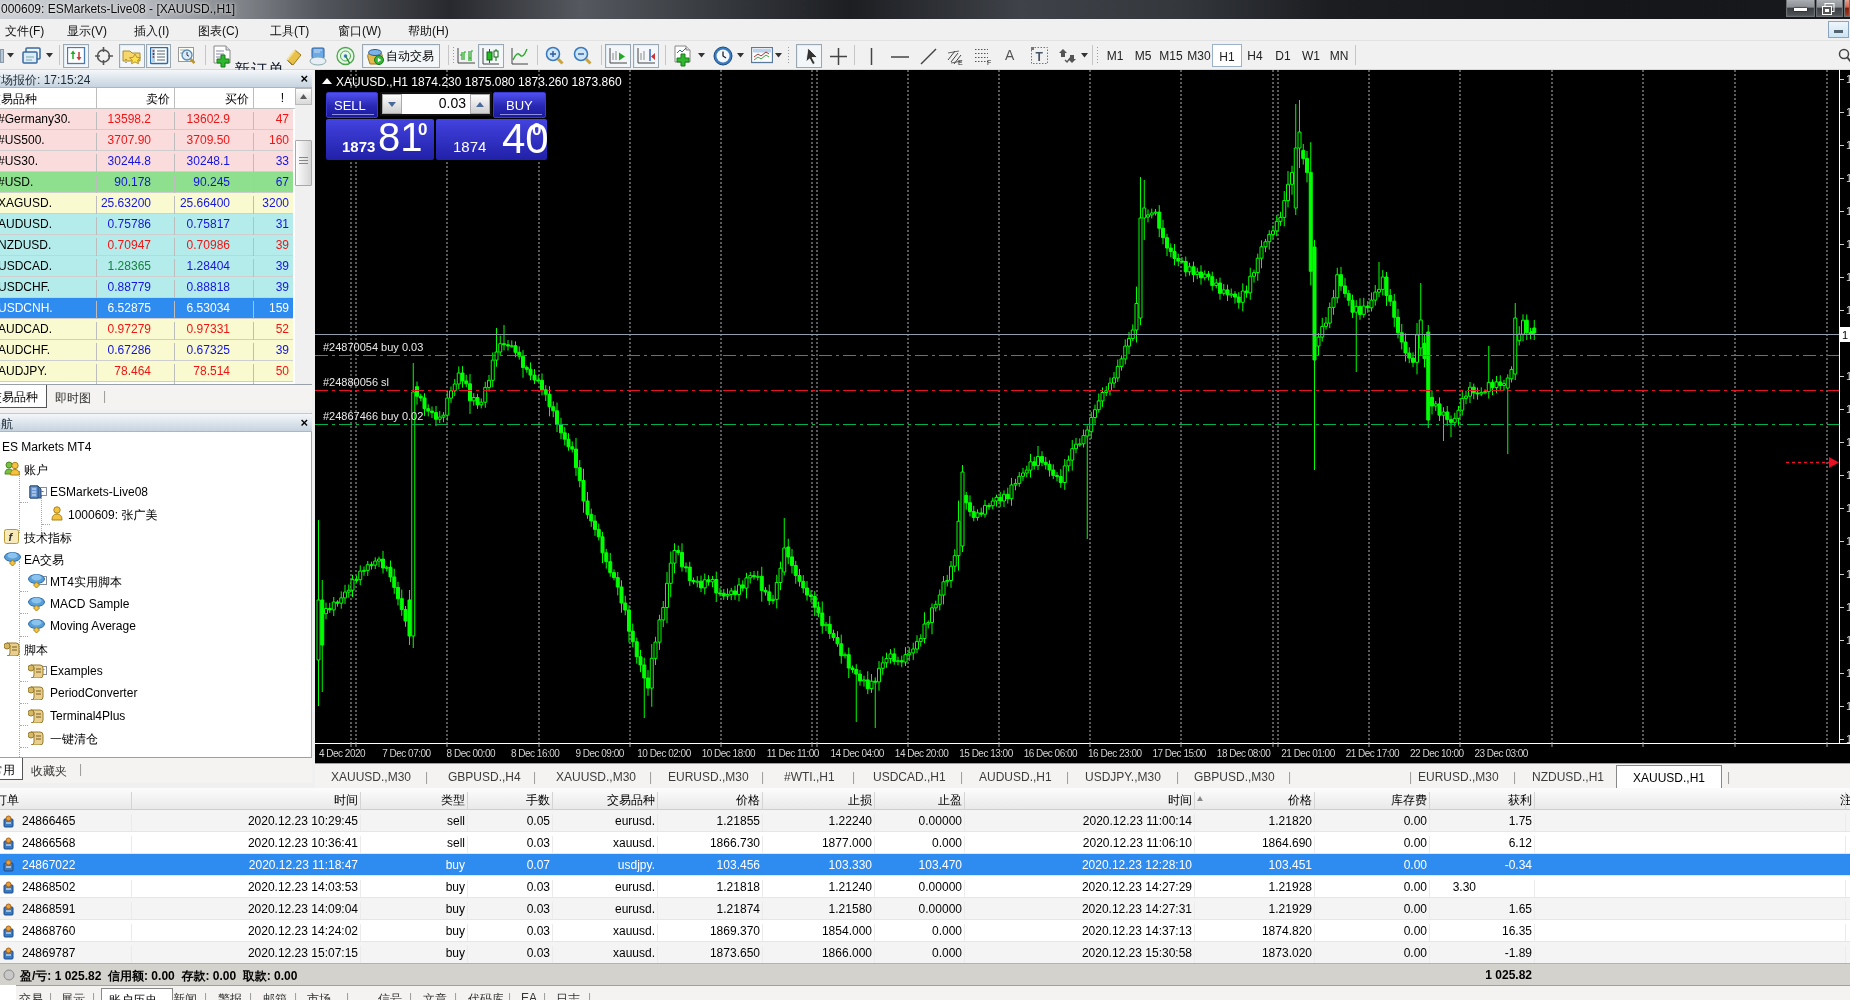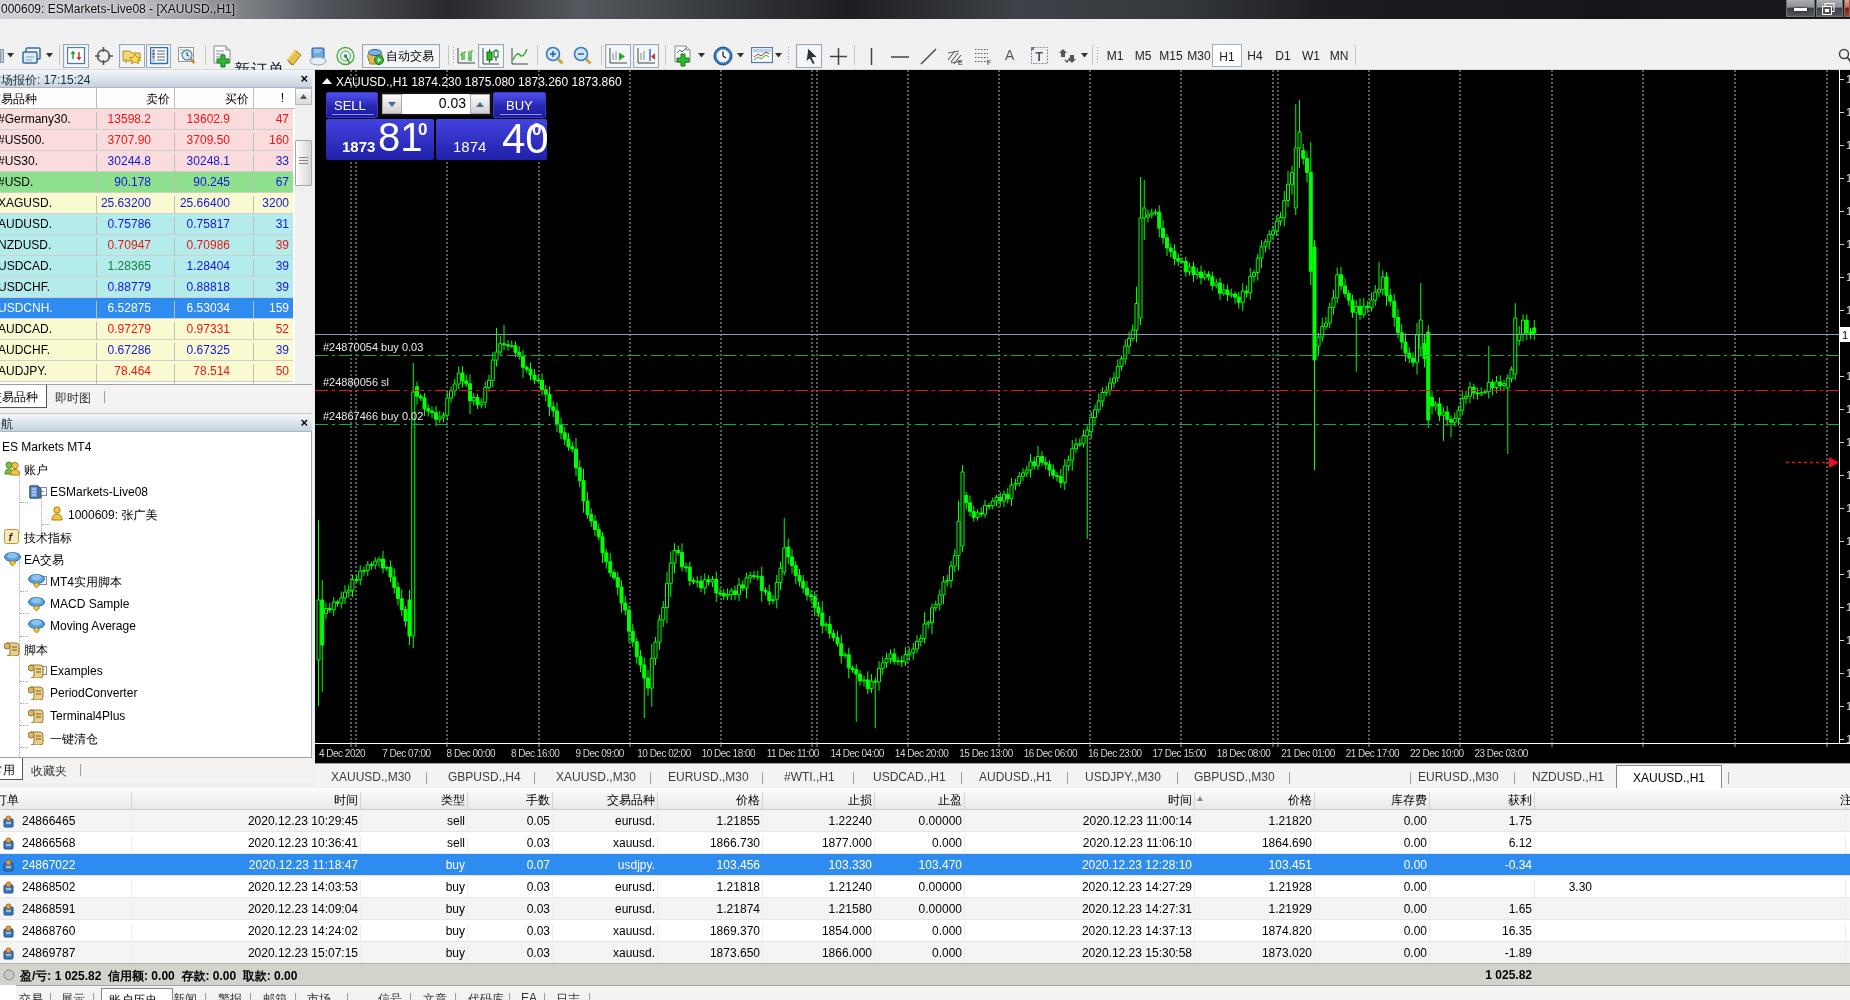--- a/index.html
+++ b/index.html
@@ -64,20 +64,30 @@
   <div class="winbtn" style="left:1816px;width:27px"></div>
   <div class="winbtn" style="left:1844px;width:6px;background:linear-gradient(#e89f8e 0%,#d4654a 45%,#7e1a06 50%,#a03c22 100%)"></div>
   <div style="position:absolute;left:1794px;top:8px;width:13px;height:3px;background:#fff;box-shadow:0 0 2px #000"></div>
   <svg style="position:absolute;left:1822px;top:3px" width="14" height="12">
         <rect x="3" y="0.5" width="9" height="8" fill="none" stroke="#fff"></rect>
         <rect x="0.5" y="3.5" width="9" height="8" fill="#555" stroke="#fff"></rect>
         <rect x="3" y="6" width="4" height="3" fill="#fff"></rect>
       </svg>
 </div>
 
+<div id="menubar" class="abs">
+  <span style="left:5px">文件(F)</span>
+      <span style="left:67px">显示(V)</span>
+      <span style="left:134px">插入(I)</span>
+      <span style="left:198px">图表(C)</span>
+      <span style="left:270px">工具(T)</span>
+      <span style="left:338px">窗口(W)</span>
+      <span style="left:408px">帮助(H)</span>
+  <div id="mdimin"></div>
+</div>
 
 <div id="toolbar" class="abs">
 <div class="abs" style="left:0;top:8px;width:4px;height:14px;background:#b8c8d8;border:1px solid #89a"></div>
 <svg class="abs" style="left:7px;top:12px" width="8" height="6">
         <path d="M0 0h7l-3.5 4.5z" fill="#333"></path>
       </svg>
 <svg class="abs" style="left:22px;top:6px" width="19" height="18">
         <rect x="4" y="1" width="14" height="11" rx="1" fill="#eef4fa" stroke="#3a6aa0" stroke-width="1.5"></rect>
         <rect x="1" y="5" width="14" height="11" rx="1" fill="#dcecf8" stroke="#3a6aa0" stroke-width="1.5"></rect>
         <path d="M4 10h8m-8 3h6" stroke="#7aa"></path>
@@ -793,21 +803,21 @@
 <div class="r" style="left:218px;width:140px">2020.12.23 14:03:53</div>
 <div class="r" style="left:325px;width:140px">buy</div>
 <div class="r" style="left:410px;width:140px">0.03</div>
 <div class="r" style="left:515px;width:140px">eurusd.</div>
 <div class="r" style="left:620px;width:140px">1.21818</div>
 <div class="r" style="left:732px;width:140px">1.21240</div>
 <div class="r" style="left:822px;width:140px">0.00000</div>
 <div class="r" style="left:1052px;width:140px">2020.12.23 14:27:29</div>
 <div class="r" style="left:1172px;width:140px">1.21928</div>
 <div class="r" style="left:1287px;width:140px">0.00</div>
-<div class="r" style="left:1452px;width:140px">3.30</div>
+<div class="r" style="left:1336px;width:140px">3.30</div>
 <div class="tvsep" style="left:131px;background:#ebebeb"></div>
 <div class="tvsep" style="left:360px;background:#ebebeb"></div>
 <div class="tvsep" style="left:467px;background:#ebebeb"></div>
 <div class="tvsep" style="left:552px;background:#ebebeb"></div>
 <div class="tvsep" style="left:657px;background:#ebebeb"></div>
 <div class="tvsep" style="left:762px;background:#ebebeb"></div>
 <div class="tvsep" style="left:874px;background:#ebebeb"></div>
 <div class="tvsep" style="left:964px;background:#ebebeb"></div>
 <div class="tvsep" style="left:1194px;background:#ebebeb"></div>
 <div class="tvsep" style="left:1314px;background:#ebebeb"></div>

